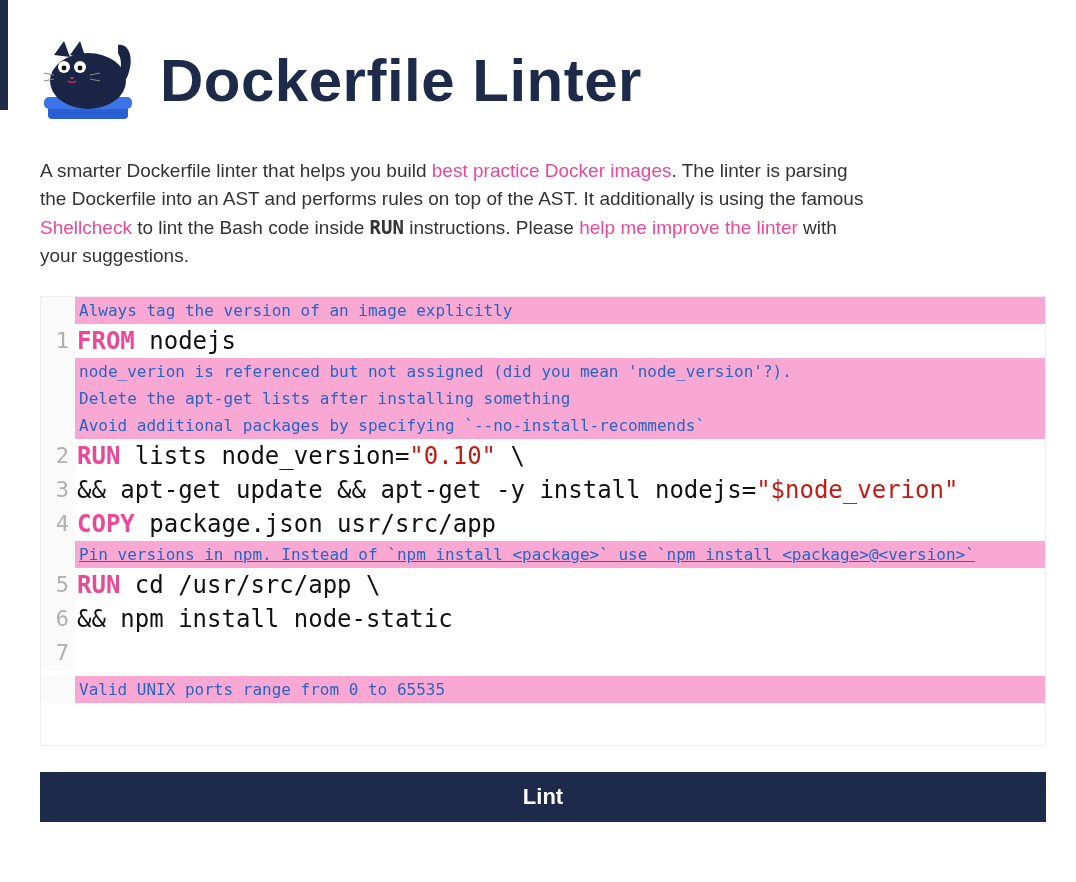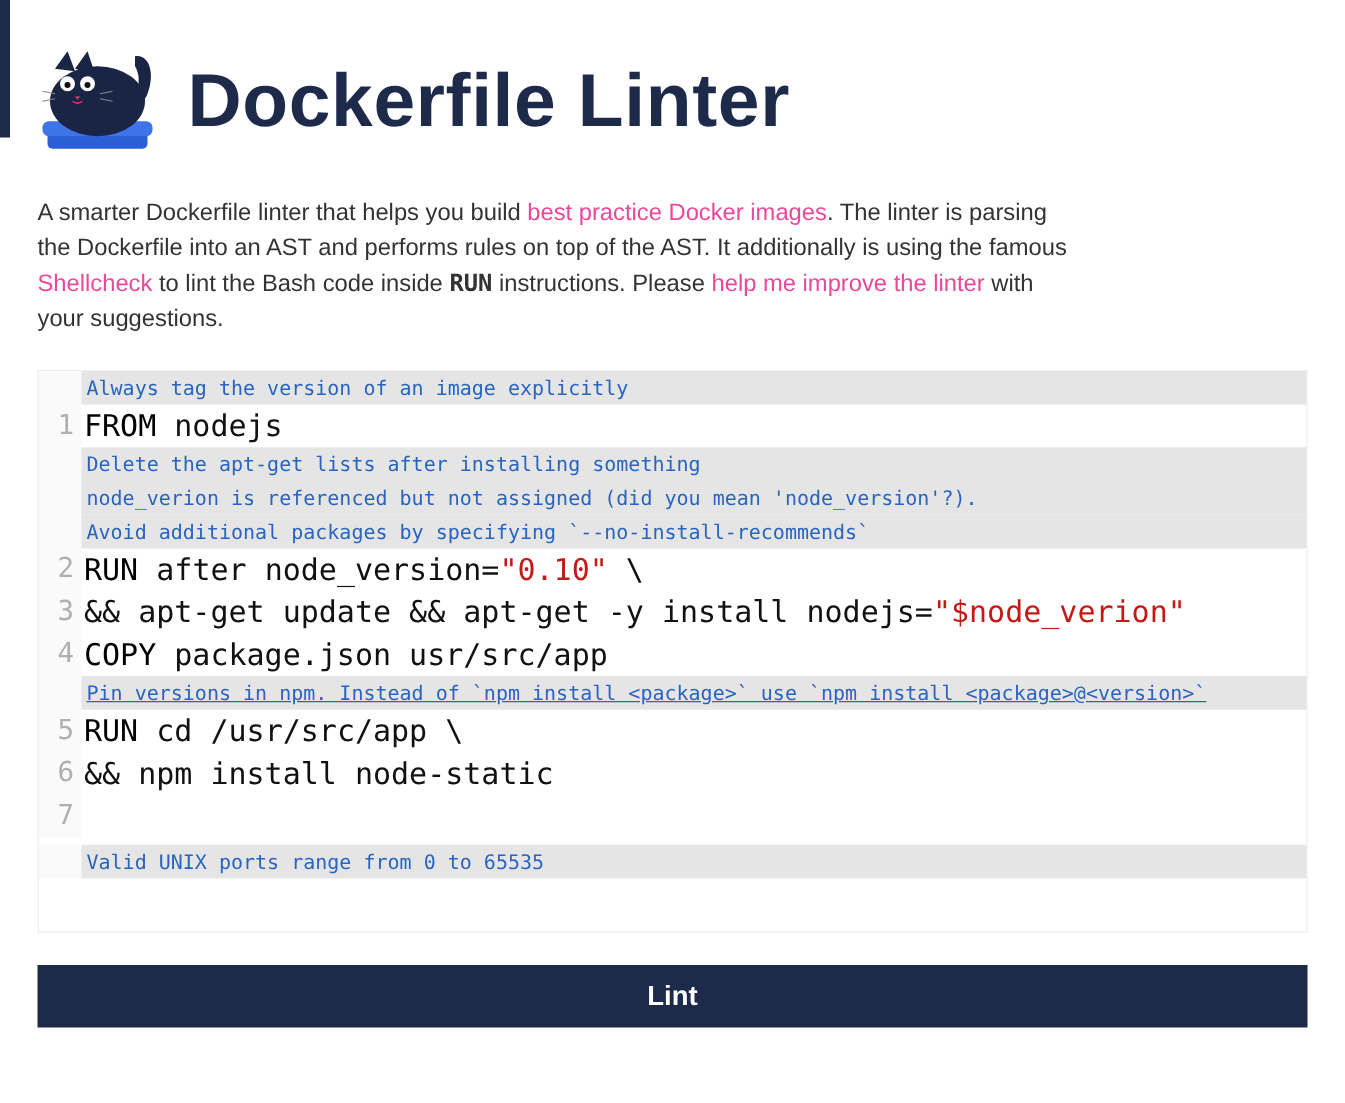--- a/index.html
+++ b/index.html
@@ -9,21 +9,21 @@
     color: #222;
     background: #fff;
     width: 1076px;
   }
   .stripe {
     position: absolute;
     left: 0; top: 0; width: 8px; height: 110px;
     background: #1e2a4a;
   }
   .page {
-    padding: 35px 30px 40px 30px;
+    padding: 35px 30px 40px 40px;
   }
   .header {
     display: flex;
     align-items: center;
     gap: 20px;
     margin-bottom: 32px;
   }
   .logo { width: 100px; height: 90px; position: relative; }
   .logo svg { width: 100%; height: 100%; }
   .title {
@@ -79,29 +79,29 @@
   .code {
     flex: 1;
     padding-left: 2px;
     line-height: 34px;
     white-space: pre;
     font-size: 24px;
   }
   .warn-row .gutter { background: #fafafa; }
   .warn {
     flex: 1;
-    background: #e5e5e5;
+    background: #f9a8d4;
     color: #2965c0;
     font-size: 16px;
     line-height: 25px;
     padding: 1px 2px 1px 4px;
     white-space: pre;
   }
   .warn.underline { text-decoration: underline; }
-  .kw { color: #000000; font-weight: 400; }
+  .kw { color: #ec4899; font-weight: 700; }
   .str { color: #c41a16; }
   .var { color: #c41a16; }
   .plain { color: #111; }
   .buttons { margin-top: 26px; display: flex; gap: 18px; flex-direction: column; }
   .btn {
     background: #1e2a4a;
     color: #fff;
     border: none;
     padding: 12px 28px;
     font-size: 22px;
@@ -161,34 +161,34 @@
         <div class="warn">Always tag the version of an image explicitly</div>
       </div>
 
       <div class="row">
         <div class="gutter">1</div>
         <div class="code"><span class="kw">FROM</span><span class="plain"> nodejs</span></div>
       </div>
 
       <div class="row warn-row">
         <div class="gutter"></div>
+        <div class="warn">node_verion is referenced but not assigned (did you mean 'node_version'?).</div>
+      </div>
+      <div class="row warn-row">
+        <div class="gutter"></div>
         <div class="warn">Delete the apt-get lists after installing something</div>
       </div>
       <div class="row warn-row">
         <div class="gutter"></div>
-        <div class="warn">node_verion is referenced but not assigned (did you mean 'node_version'?).</div>
-      </div>
-      <div class="row warn-row">
-        <div class="gutter"></div>
         <div class="warn">Avoid additional packages by specifying `--no-install-recommends`</div>
       </div>
 
       <div class="row">
         <div class="gutter">2</div>
-        <div class="code"><span class="kw">RUN</span><span class="plain"> after node_version=</span><span class="str">"0.10"</span><span class="plain"> \</span></div>
+        <div class="code"><span class="kw">RUN</span><span class="plain"> lists node_version=</span><span class="str">"0.10"</span><span class="plain"> \</span></div>
       </div>
 
       <div class="row">
         <div class="gutter">3</div>
         <div class="code"><span class="plain">&amp;&amp; apt-get update &amp;&amp; apt-get -y install nodejs=</span><span class="var">"$node_verion"</span></div>
       </div>
 
       <div class="row">
         <div class="gutter">4</div>
         <div class="code"><span class="kw">COPY</span><span class="plain"> package.json usr/src/app</span></div>

